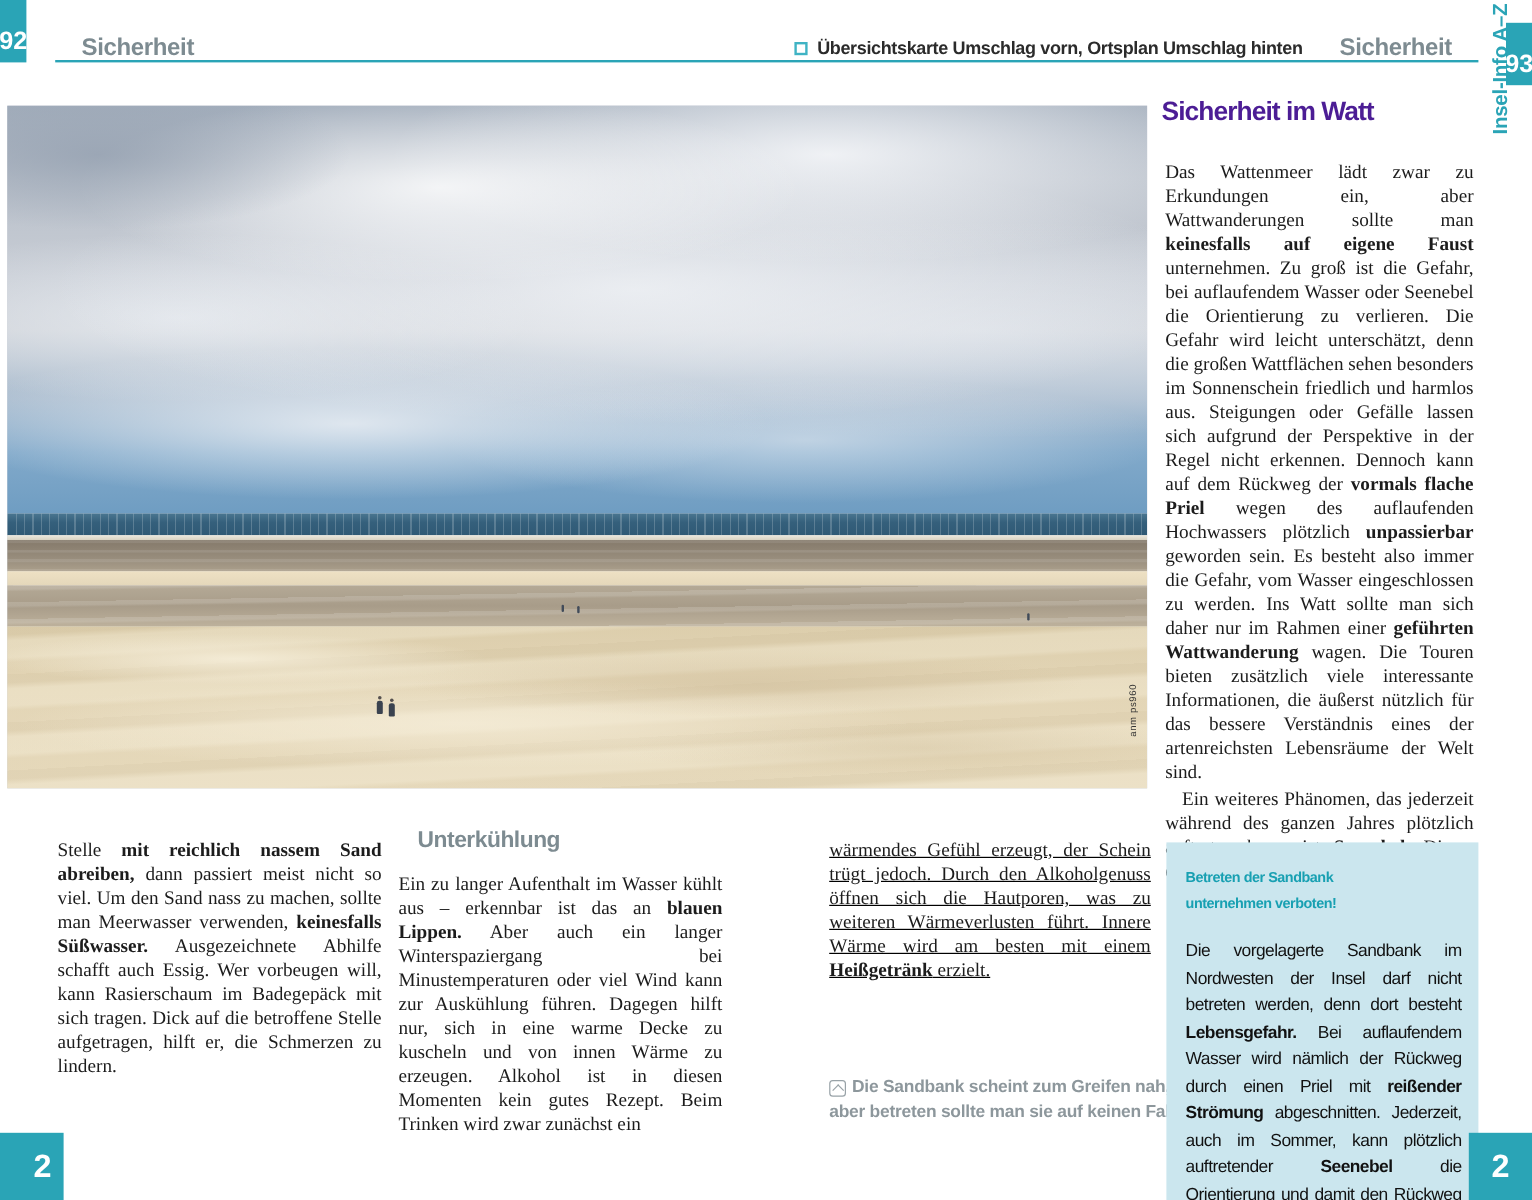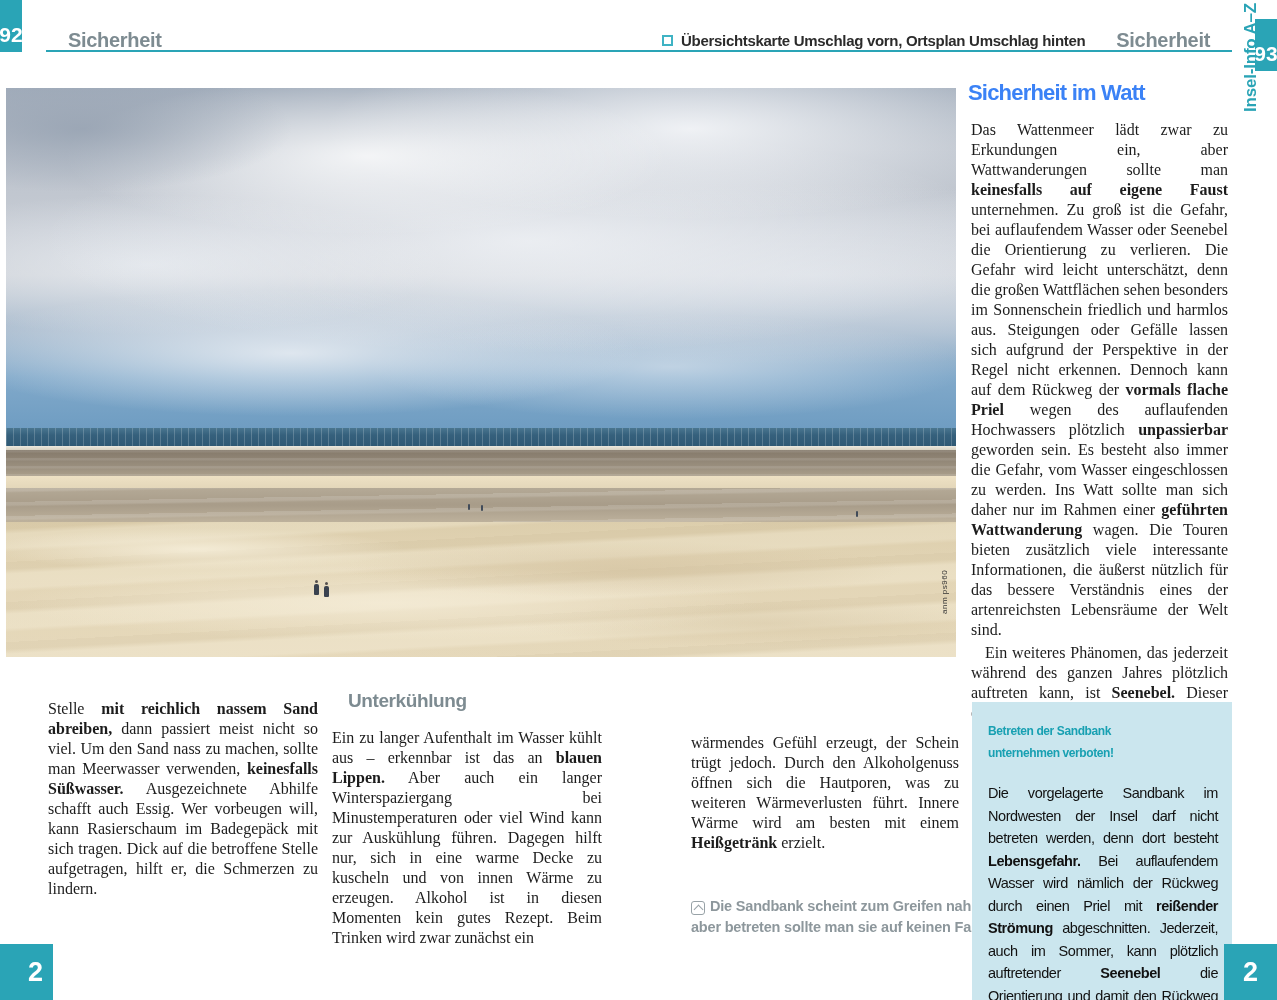--- a/index.html
+++ b/index.html
@@ -67,29 +67,29 @@
   .dot{position:absolute;width:2px;height:6px;background:#414b59;border-radius:1px;}
   .photo-credit{position:absolute;left:934px;top:516px;width:10px;height:60px;}
   .photo-credit span{display:block;white-space:nowrap;transform:rotate(-90deg) translateX(-100%);
                      transform-origin:top left;font-size:8px;color:#333;letter-spacing:.5px;}
 
   
   .serif{font-family:"Liberation Serif",serif;font-size:16px;line-height:20px;color:#1c1c1c;
          text-align:justify;hyphens:auto;}
   .serif .b{font-weight:bold;}
   .article{position:absolute;left:968px;top:80px;width:263px;}
-  .article-title{font-size:22px;font-weight:bold;color:#3b82f6;letter-spacing:-0.8px;margin:0 0 14px 0;
+  .article-title{font-size:22px;font-weight:bold;color:#4c1d95;letter-spacing:-0.8px;margin:0 0 28px 0;
                  font-family:"Liberation Sans",sans-serif;}
   .article p{margin:3px;}
   .article p.indent{text-indent:14px;}
 
   .col{position:absolute;width:270px;}
   .col1{left:48px;top:699px;}
   .col2{left:332px;top:690px;}
-  .col3{left:691px;top:733px;width:268px;}
+  .col3{left:691px;top:699px;width:268px;text-decoration:underline;}
   .col-heading{font-size:19px;font-weight:bold;color:#7d8b91;letter-spacing:-0.4px;margin:0 0 16px 16px;}
 
   .caption{position:absolute;left:691px;top:896px;width:295px;font-size:14.5px;line-height:21px;
            color:#8d979c;letter-spacing:-0.2px;font-weight:bold;}
   .caption-icon{display:inline-flex;width:14px;height:14px;border:1.5px solid #98a2a7;border-radius:3px;
                 align-items:center;justify-content:center;vertical-align:-2px;margin-right:5px;box-sizing:border-box;}
   .caption-icon i{display:block;width:6px;height:6px;border-left:1.5px solid #98a2a7;border-top:1.5px solid #98a2a7;
                   transform:rotate(45deg);margin-top:3px;}
 
   .infobox{position:absolute;left:972px;top:702px;width:260px;height:298px;background:#cbe6ee;

